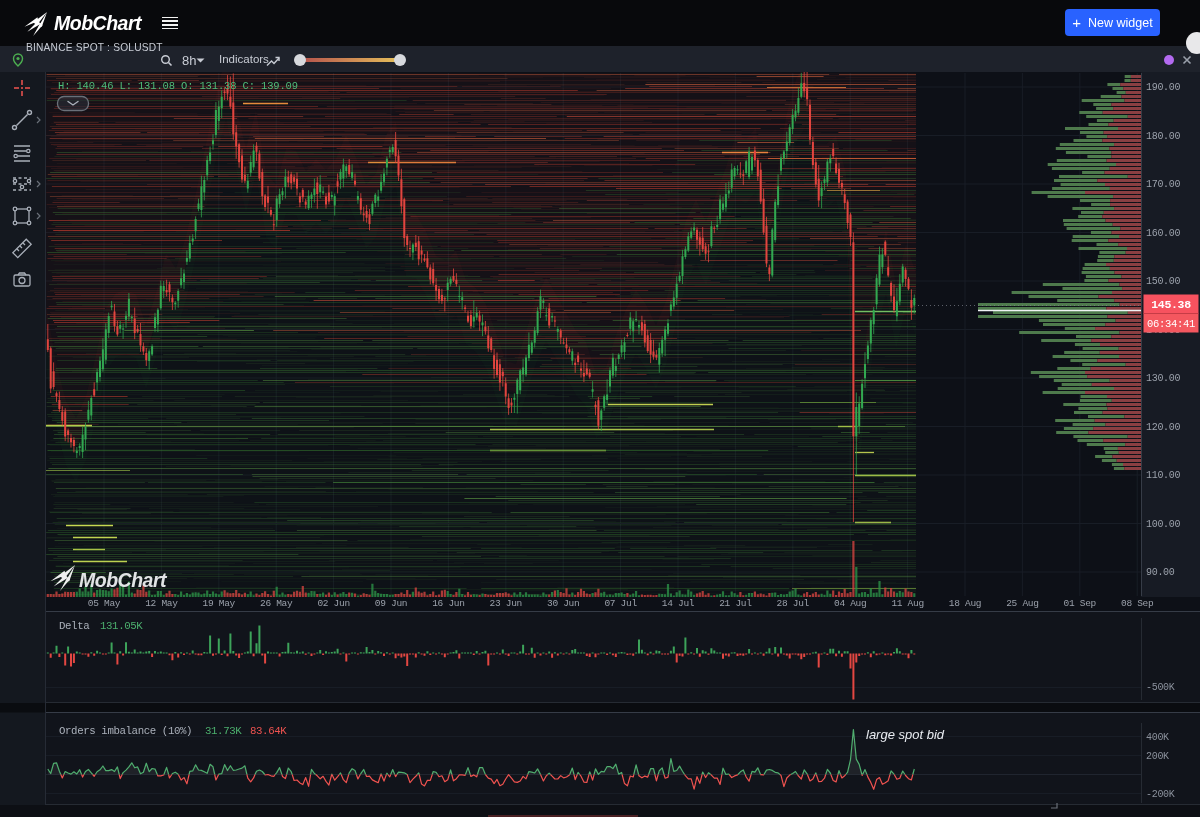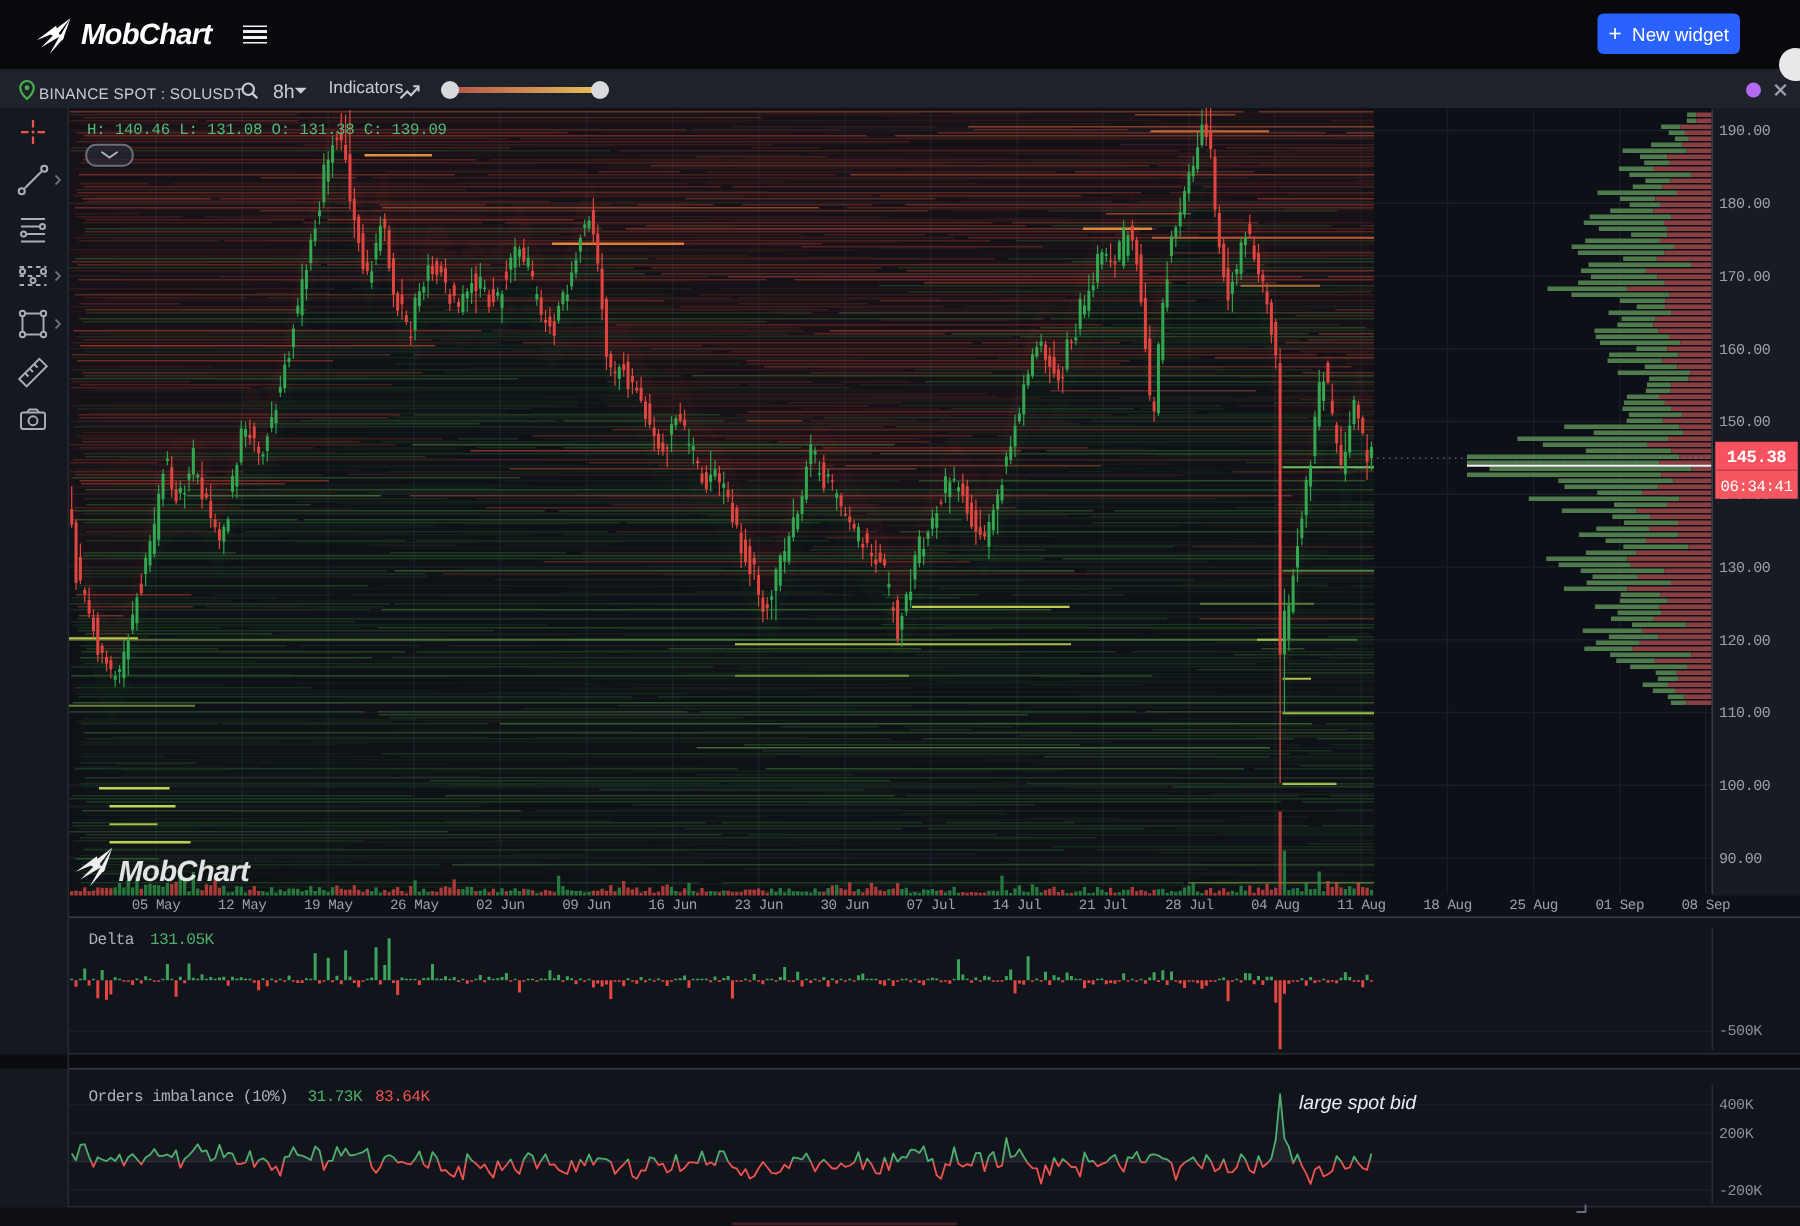--- a/index.html
+++ b/index.html
@@ -33,21 +33,21 @@
     </div>
   <div class="newwidget"><span style="font-size:15px;font-weight:300;margin-right:7px;">+</span>New widget</div>
   <div class="chat"></div>
 </div>
 <div class="toolbar"></div>
 <div style="position:absolute;left:0;top:0;width:1200px;height:72px;color:#c8ccd4;">
   <svg style="position:absolute;left:12px;top:53px;" width="12" height="14" viewBox="0 0 12 14">
       <path d="M6 1C3.5 1 1.5 3 1.5 5.5 1.5 9 6 13 6 13s4.5-4 4.5-7.5C10.5 3 8.5 1 6 1z" fill="none" stroke="#4caf50" stroke-width="1.4"></path>
       <circle cx="6" cy="5.5" r="1.6" fill="#4caf50"></circle>
     </svg>
-  <span style="position:absolute;left:26px;top:58px;font-size:10.2px;letter-spacing:0.2px;">BINANCE SPOT : SOLUSDT</span>
+  <span style="position:absolute;left:26px;top:42px;font-size:10.2px;letter-spacing:0.2px;">BINANCE SPOT : SOLUSDT</span>
   <svg style="position:absolute;left:160px;top:53.5px;" width="13" height="13" viewBox="0 0 13 13">
       <circle cx="5.5" cy="5.5" r="3.8" fill="none" stroke="#c8ccd4" stroke-width="1.4"></circle>
       <line x1="8.5" y1="8.5" x2="11.5" y2="11.5" stroke="#c8ccd4" stroke-width="1.6"></line>
     </svg>
   <span style="position:absolute;left:182px;top:52.5px;font-size:13px;">8h</span>
   <svg style="position:absolute;left:196px;top:57.5px;" width="9" height="6" viewBox="0 0 9 6">
       <path d="M0.5 0.5l4 4 4-4z" fill="#c8ccd4"></path>
     </svg>
   <span style="position:absolute;left:219px;top:52.5px;font-size:11.5px;">Indicators</span>
   <svg style="position:absolute;left:266px;top:55.5px;" width="15" height="11" viewBox="0 0 15 11">

